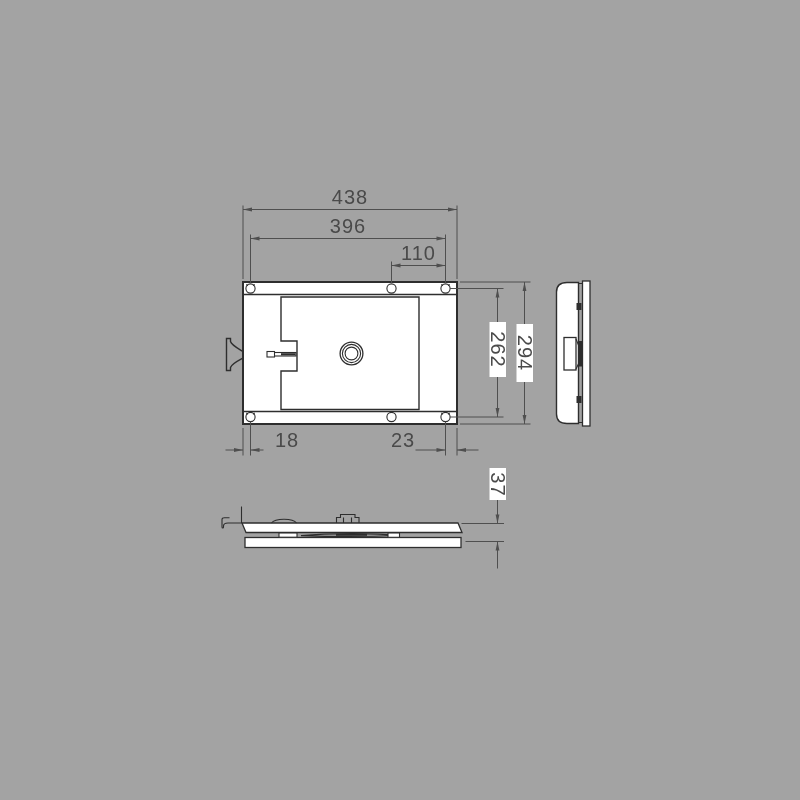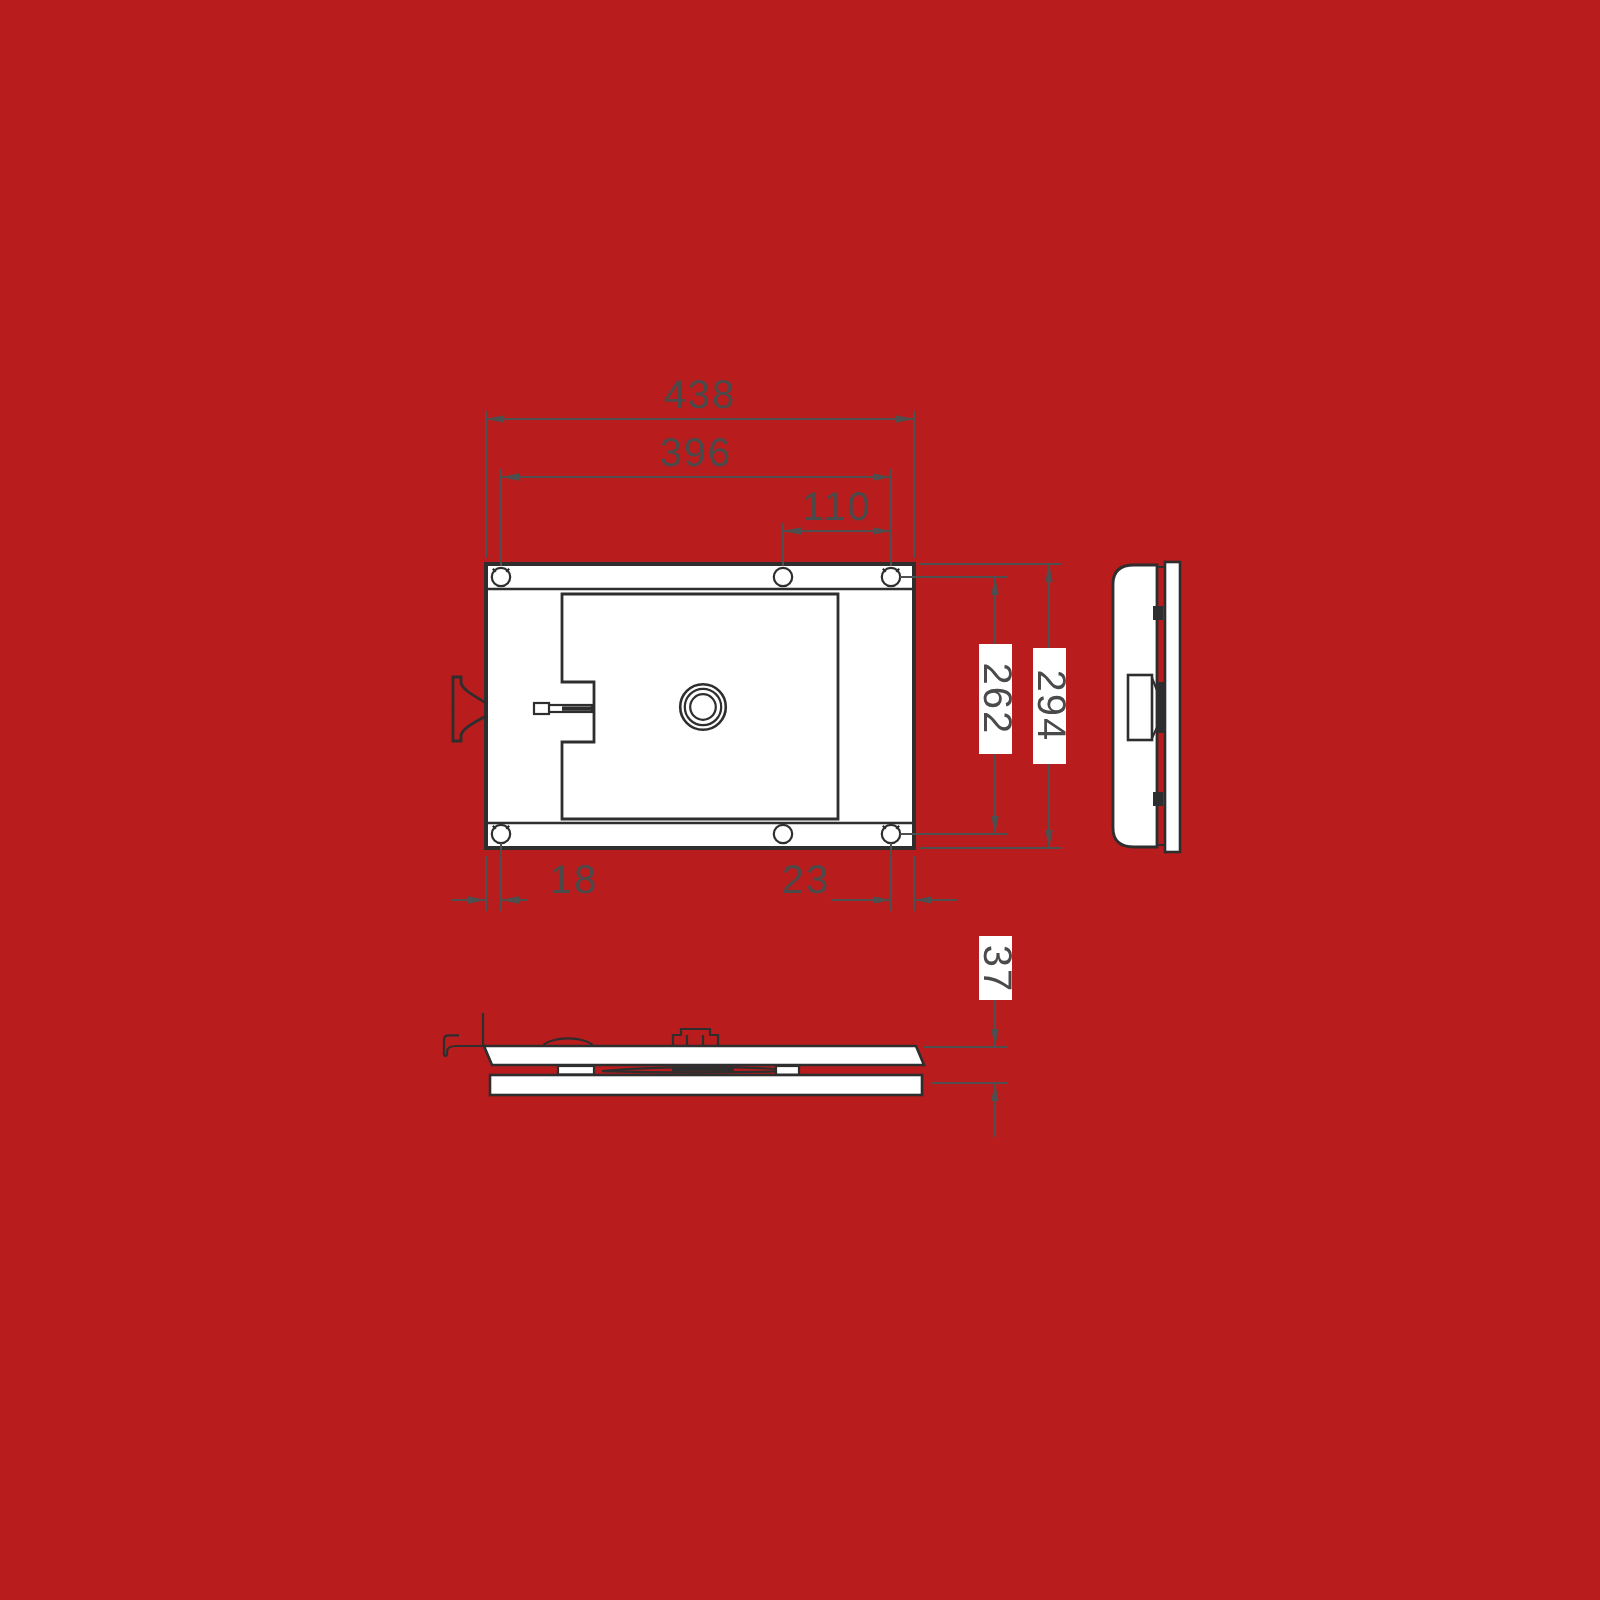--- a/index.html
+++ b/index.html
@@ -1,16 +1,16 @@
 <!DOCTYPE html>
 <html><head>
 <meta charset="utf-8">
 <style>
   html,body{margin:0;padding:0;background:#ffffff;}
-  .sheet{position:relative;width:800px;height:800px;background:#b91c1c;overflow:hidden;text-decoration:underline;}
+  .sheet{position:relative;width:800px;height:800px;background:#a3a3a3;overflow:hidden;text-decoration:underline;}
   svg{position:absolute;left:0;top:0;}
   
   .pl      {fill:none;stroke:#2e2e2e;stroke-width:1.4;stroke-linecap:square;}
   .pl-thick{fill:#ffffff;stroke:#2e2e2e;stroke-width:2;}
   .pl-mid  {fill:none;stroke:#2e2e2e;stroke-width:1.3;}
   .pl-thin {fill:none;stroke:#2e2e2e;stroke-width:1.1;}
   .wfill   {fill:#ffffff;}
   .dark    {fill:#2e2e2e;stroke:none;}
   
   .dl{fill:none;stroke:#4f4f4f;stroke-width:1;}

